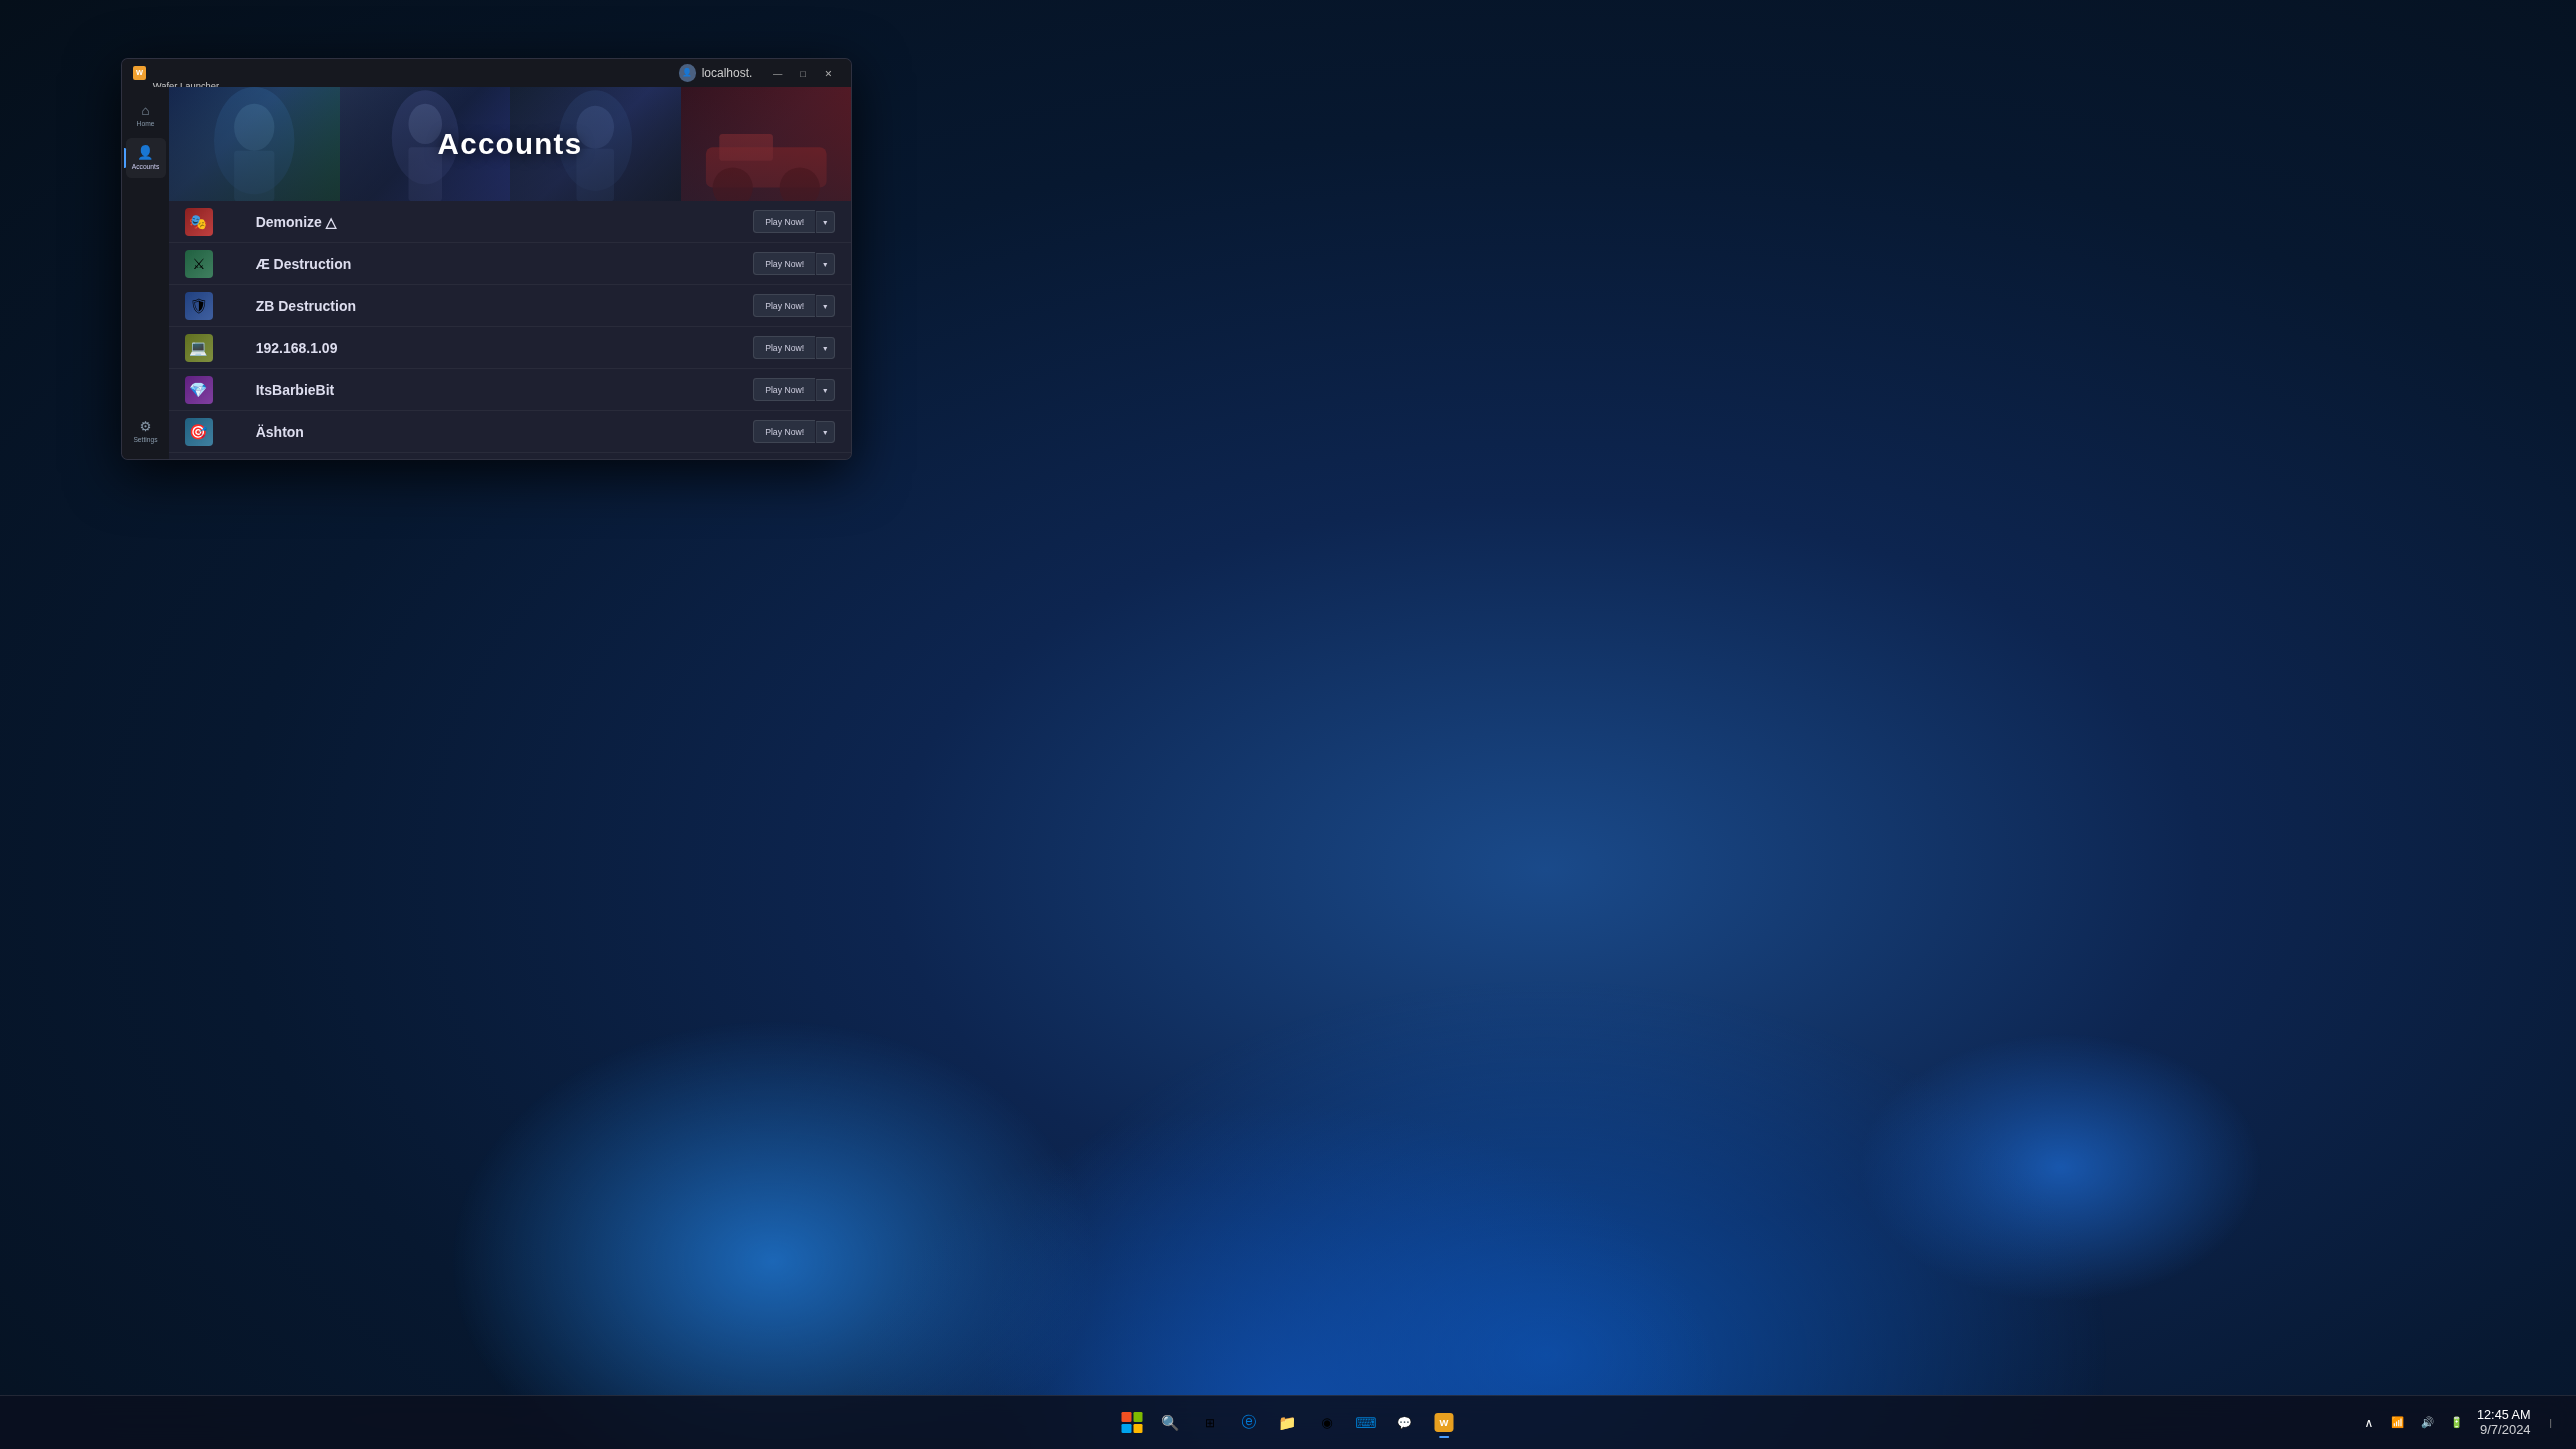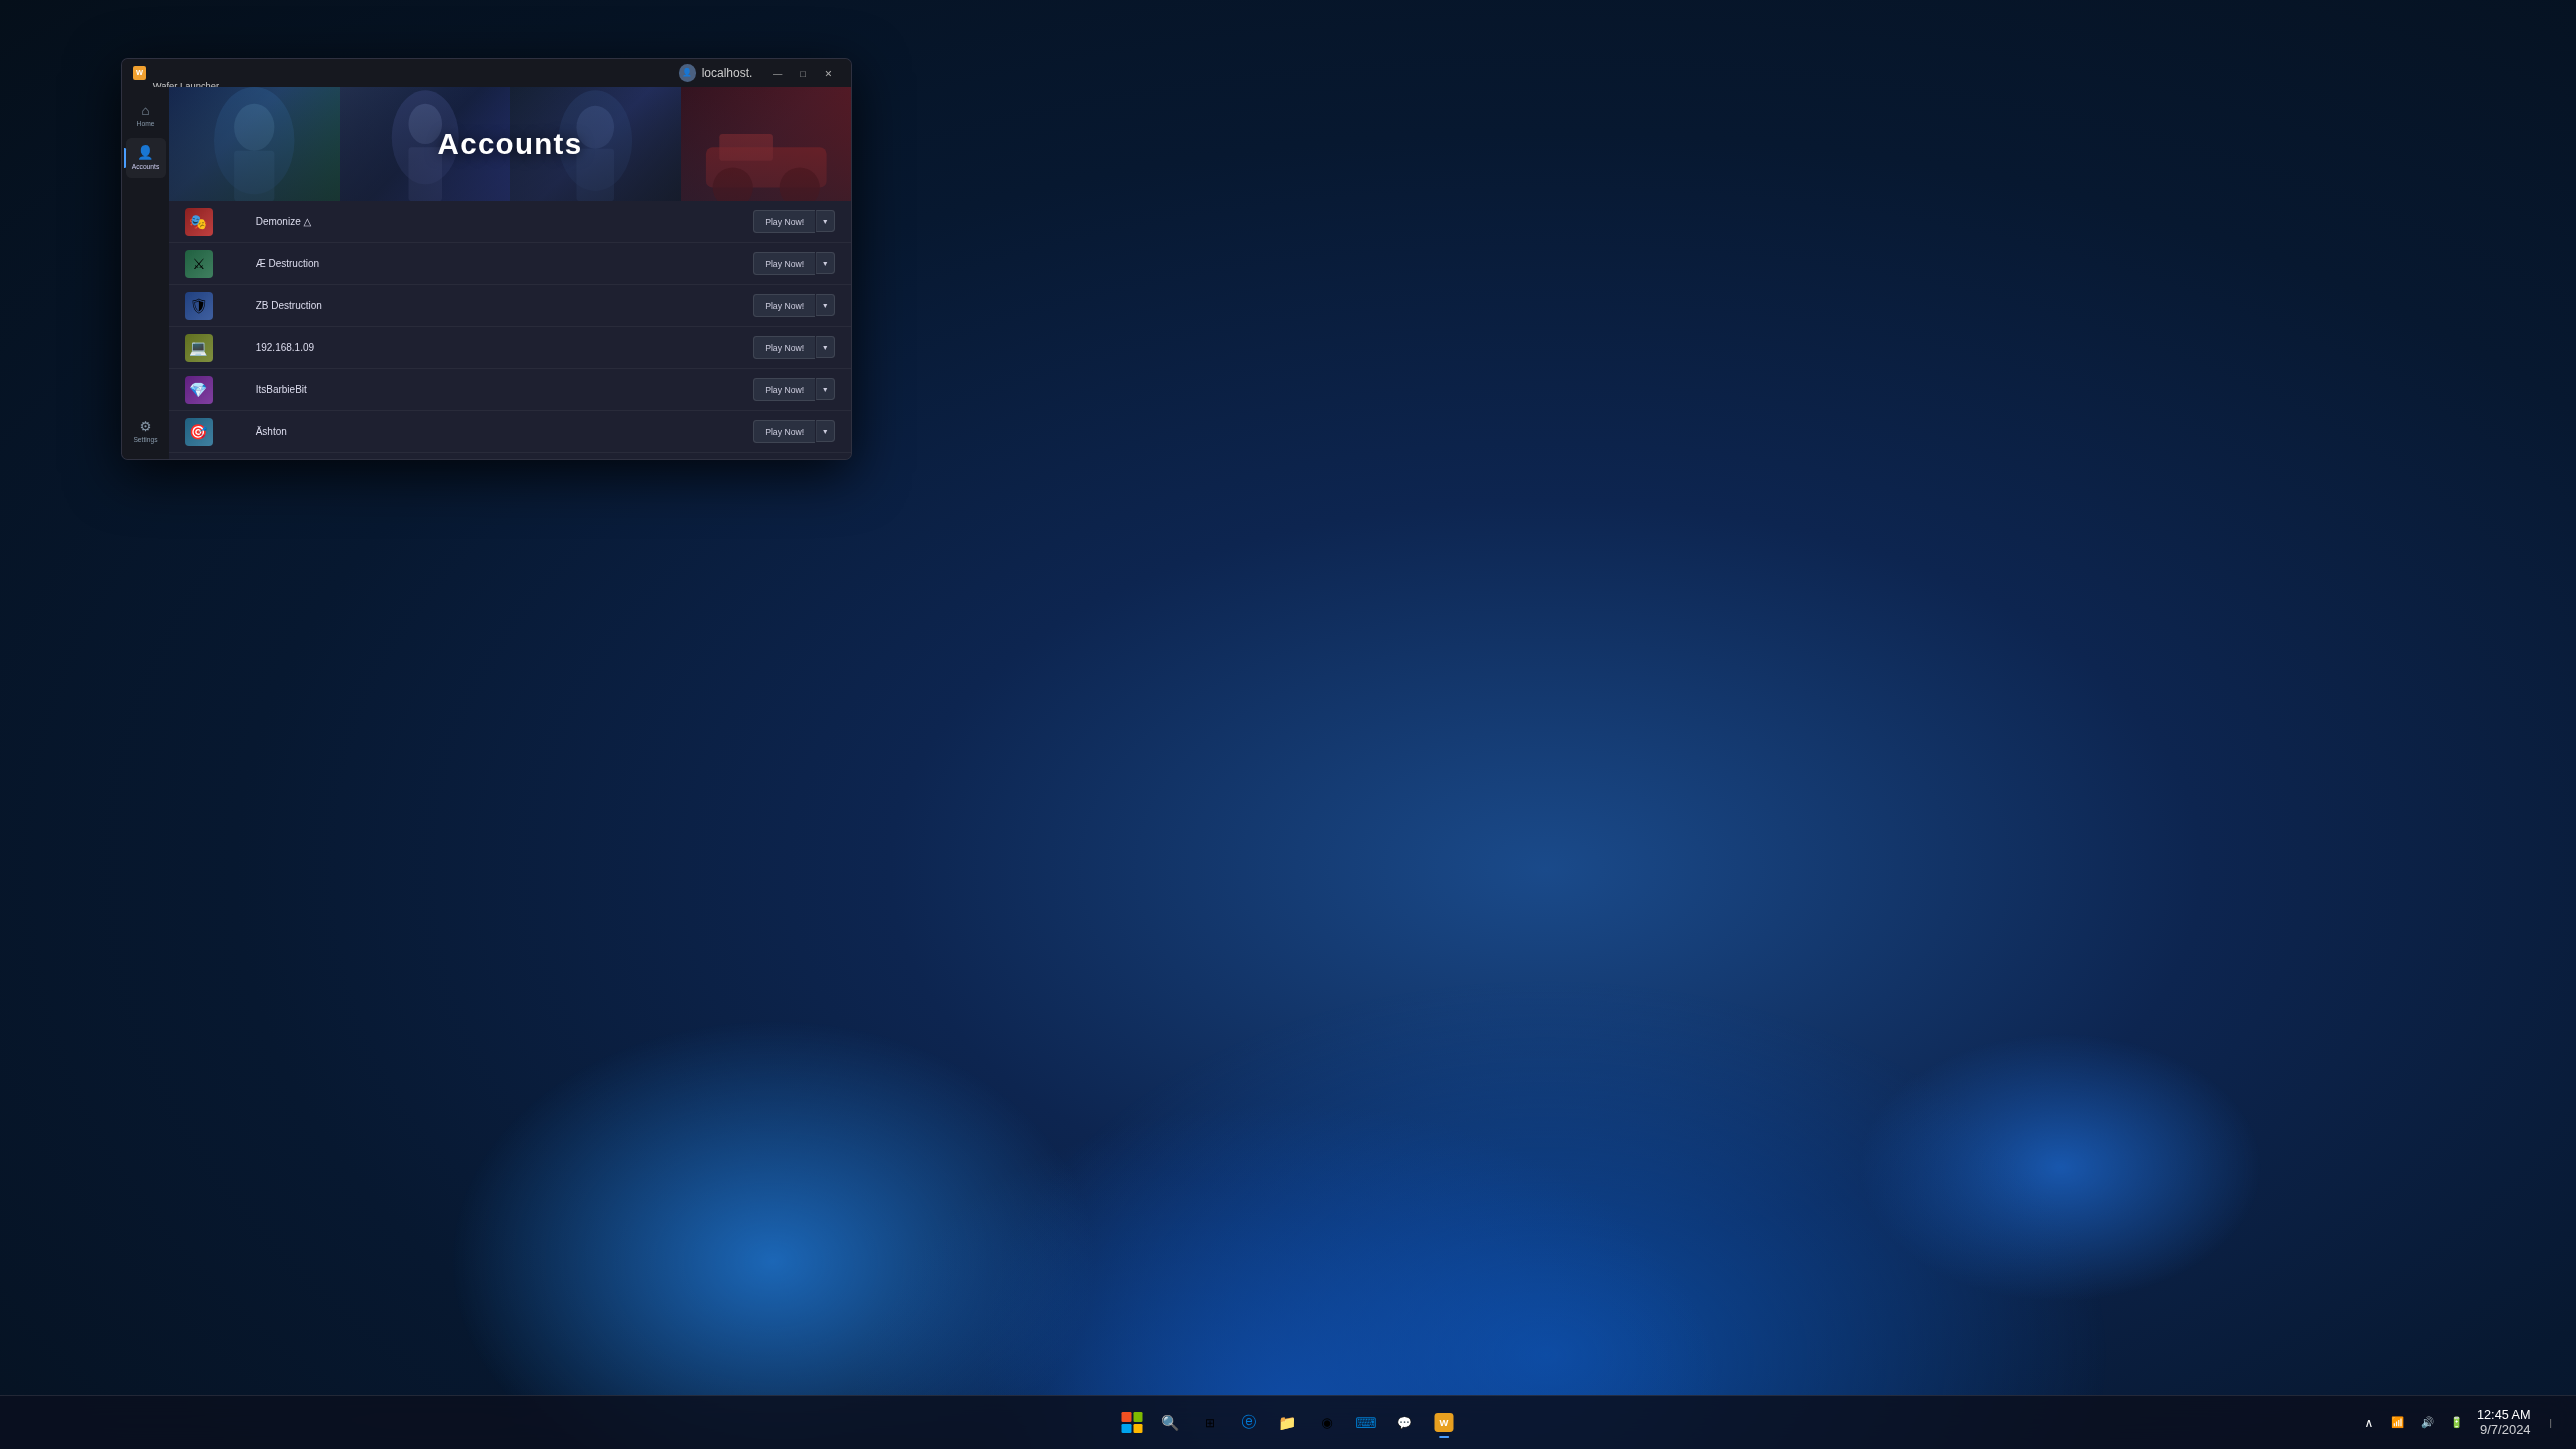--- a/index.html
+++ b/index.html
@@ -368,28 +368,28 @@
       overflow: hidden;
       margin-right: 10.7px;
       flex-shrink: 0;
       display: flex;
       align-items: center;
       justify-content: center;
       font-size: 12px;
     }
     .account-name {
       color: #dde;
-      font-size: 10px;
-      font-weight: 400;
+      font-size: 14px;
+      font-weight: 700;
       flex: 1;
       padding-left: 32px;
     }
     .play-now-group {
       display: flex;
-      align-items: flex-start;
+      align-items: flex-end;
       gap: 0.7px;
     }
     .play-now-btn {
       background: #2a3040;
       color: #ccd;
       border: none;
       padding: 5.4px 10.7px;
       font-size: 8.7px;
       cursor: pointer;
       border-radius: 3.4px 0 0 3.4px;

